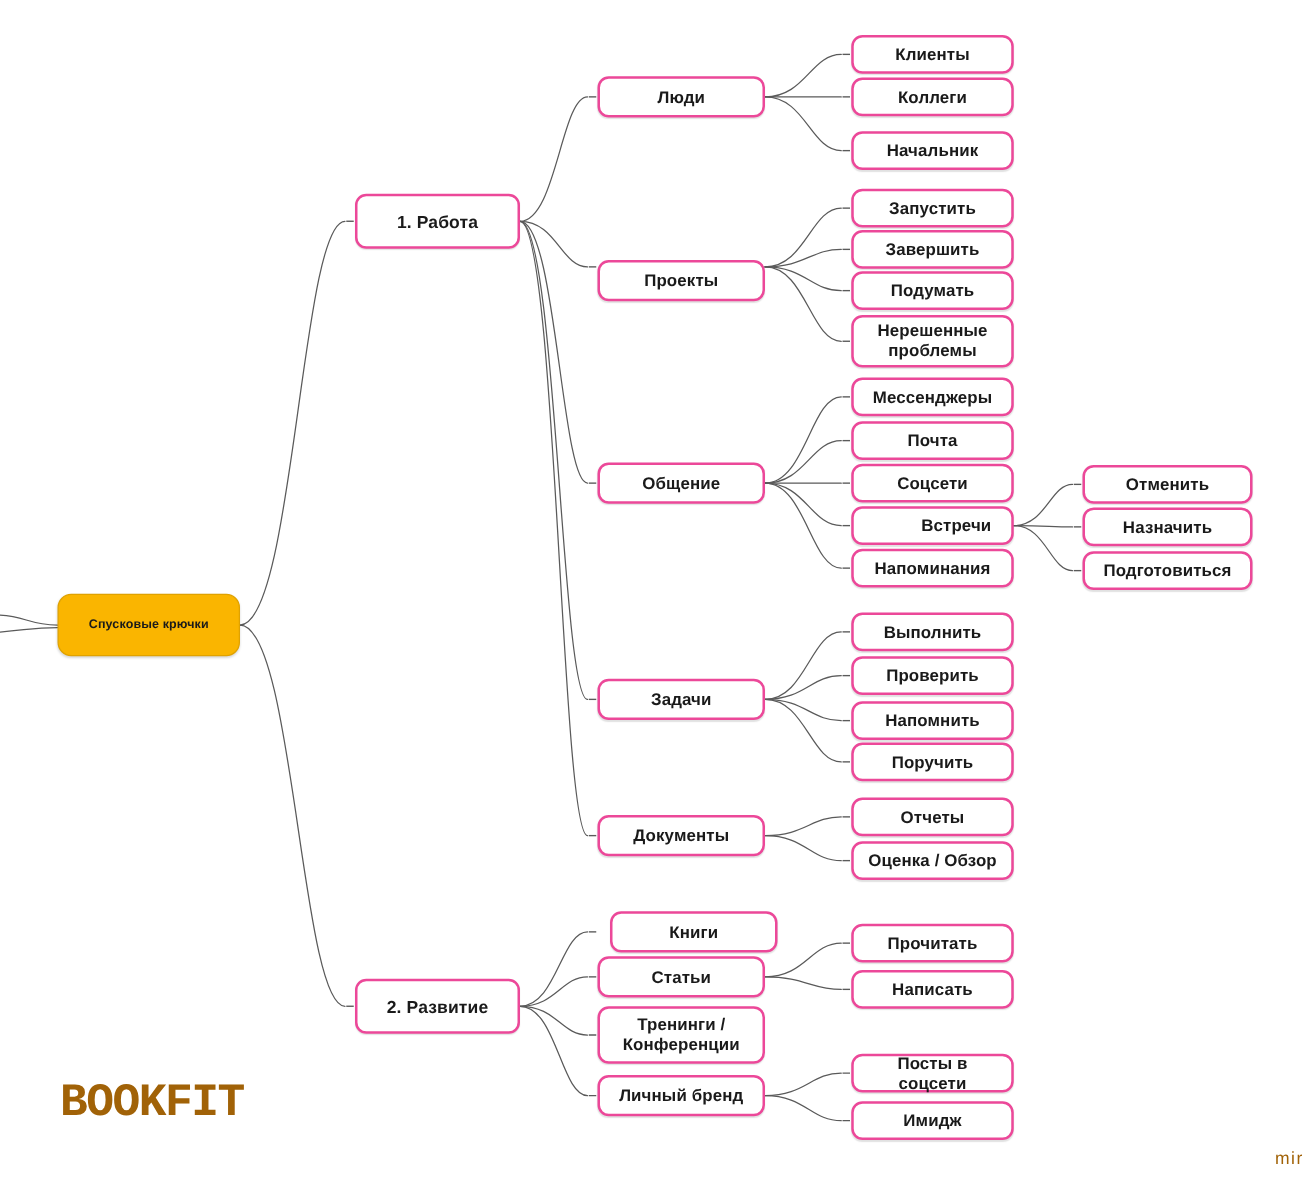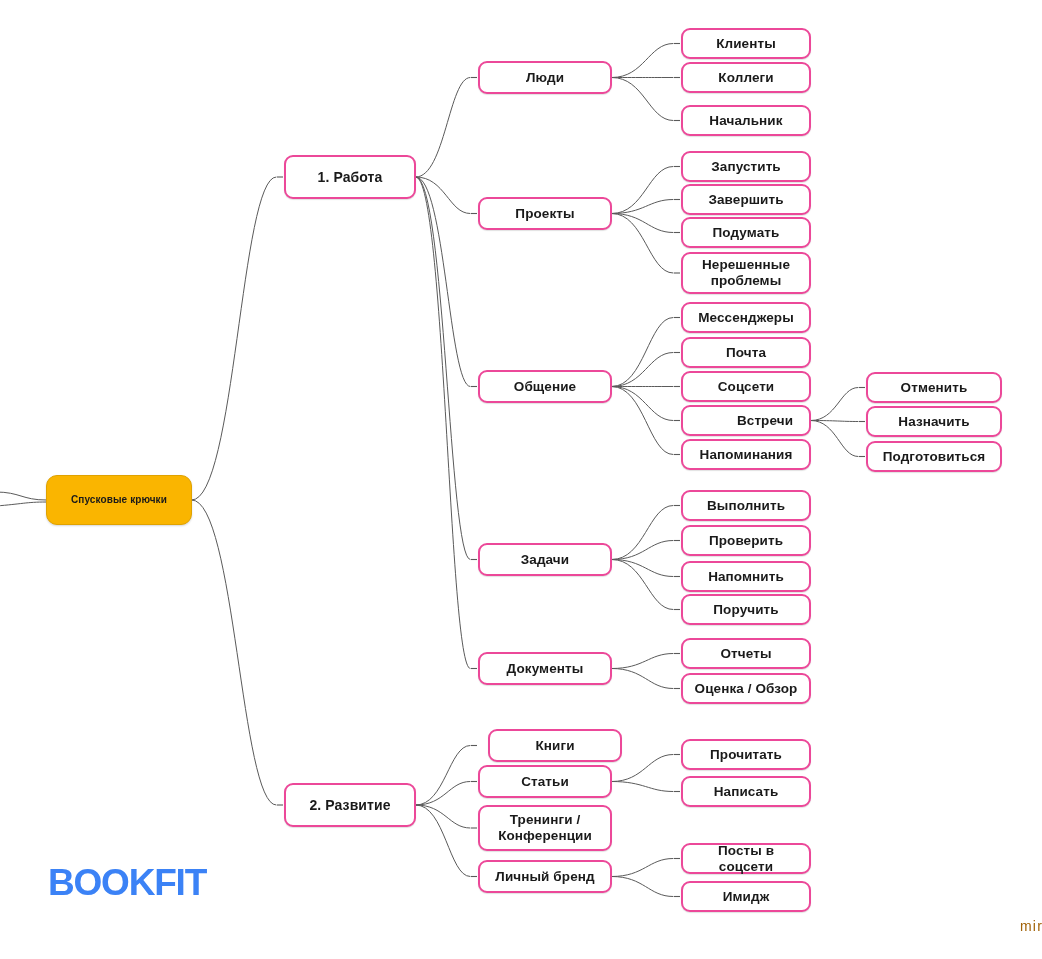--- a/index.html
+++ b/index.html
@@ -50,25 +50,25 @@
     border-radius: 11px;
     box-shadow: 0 1px 2px rgba(0,0,0,0.16);
     font-size: 10px;
     line-height: 1.45;
   }
   .node.lvl1 {
     font-size: 14px;
   }
   .logo {
     position: absolute;
-    font-family: Liberation Sans, sans-serif;
+    font-family: Liberation Mono, monospace;
     font-weight: bold;
     font-size: 37px;
     letter-spacing: -1.2px;
-    color: #3b82f6;
+    color: #a16207;
     white-space: nowrap;
   }
   .watermark {
     position: absolute;
     font-size: 14px;
     color: #a16207;
     letter-spacing: 1.2px;
     font-weight: normal;
     margin-left: 32px;
   }
@@ -161,21 +161,21 @@
       </div>
       <div class="node lvl1" style="left: 284px; top: 155px; width: 132px; height: 44px;">
         <span>1. Работа</span>
       </div>
       <div class="node lvl1" style="left: 284px; top: 783px; width: 132px; height: 44px;">
         <span>2. Развитие</span>
       </div>
       <div class="node lvl2" style="left: 478px; top: 61px; width: 134px; height: 33px;">
         <span>Люди</span>
       </div>
-      <div class="node lvl2" style="left: 478px; top: 197px; width: 134px; height: 33px; text-align: right;">
+      <div class="node lvl2" style="left: 478px; top: 208px; width: 134px; height: 33px; text-align: right;">
         <span>Проекты</span>
       </div>
       <div class="node lvl2" style="left: 478px; top: 370px; width: 134px; height: 33px;">
         <span>Общение</span>
       </div>
       <div class="node lvl2" style="left: 478px; top: 543px; width: 134px; height: 33px;">
         <span>Задачи</span>
       </div>
       <div class="node lvl2" style="left: 478px; top: 652px; width: 134px; height: 33px;">
         <span>Документы</span>

